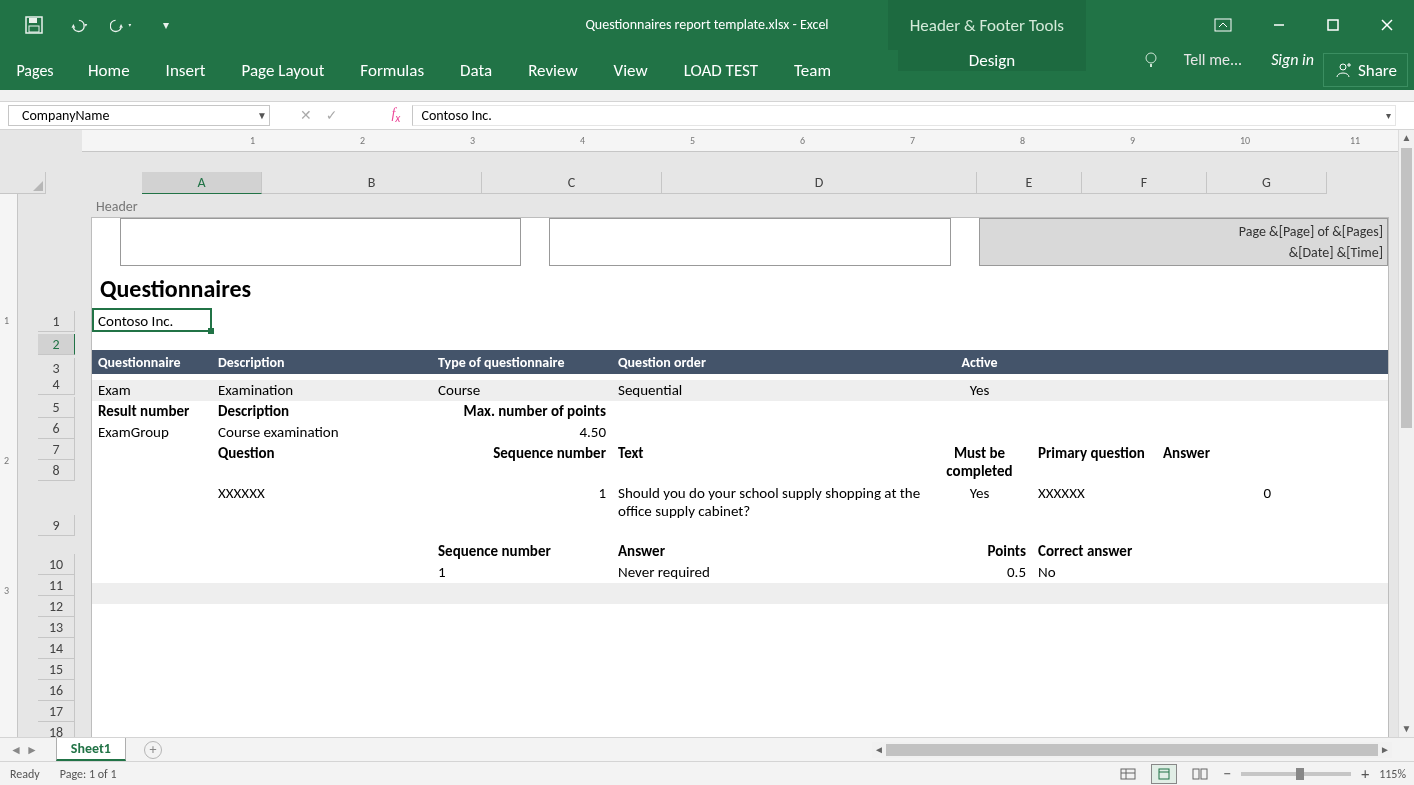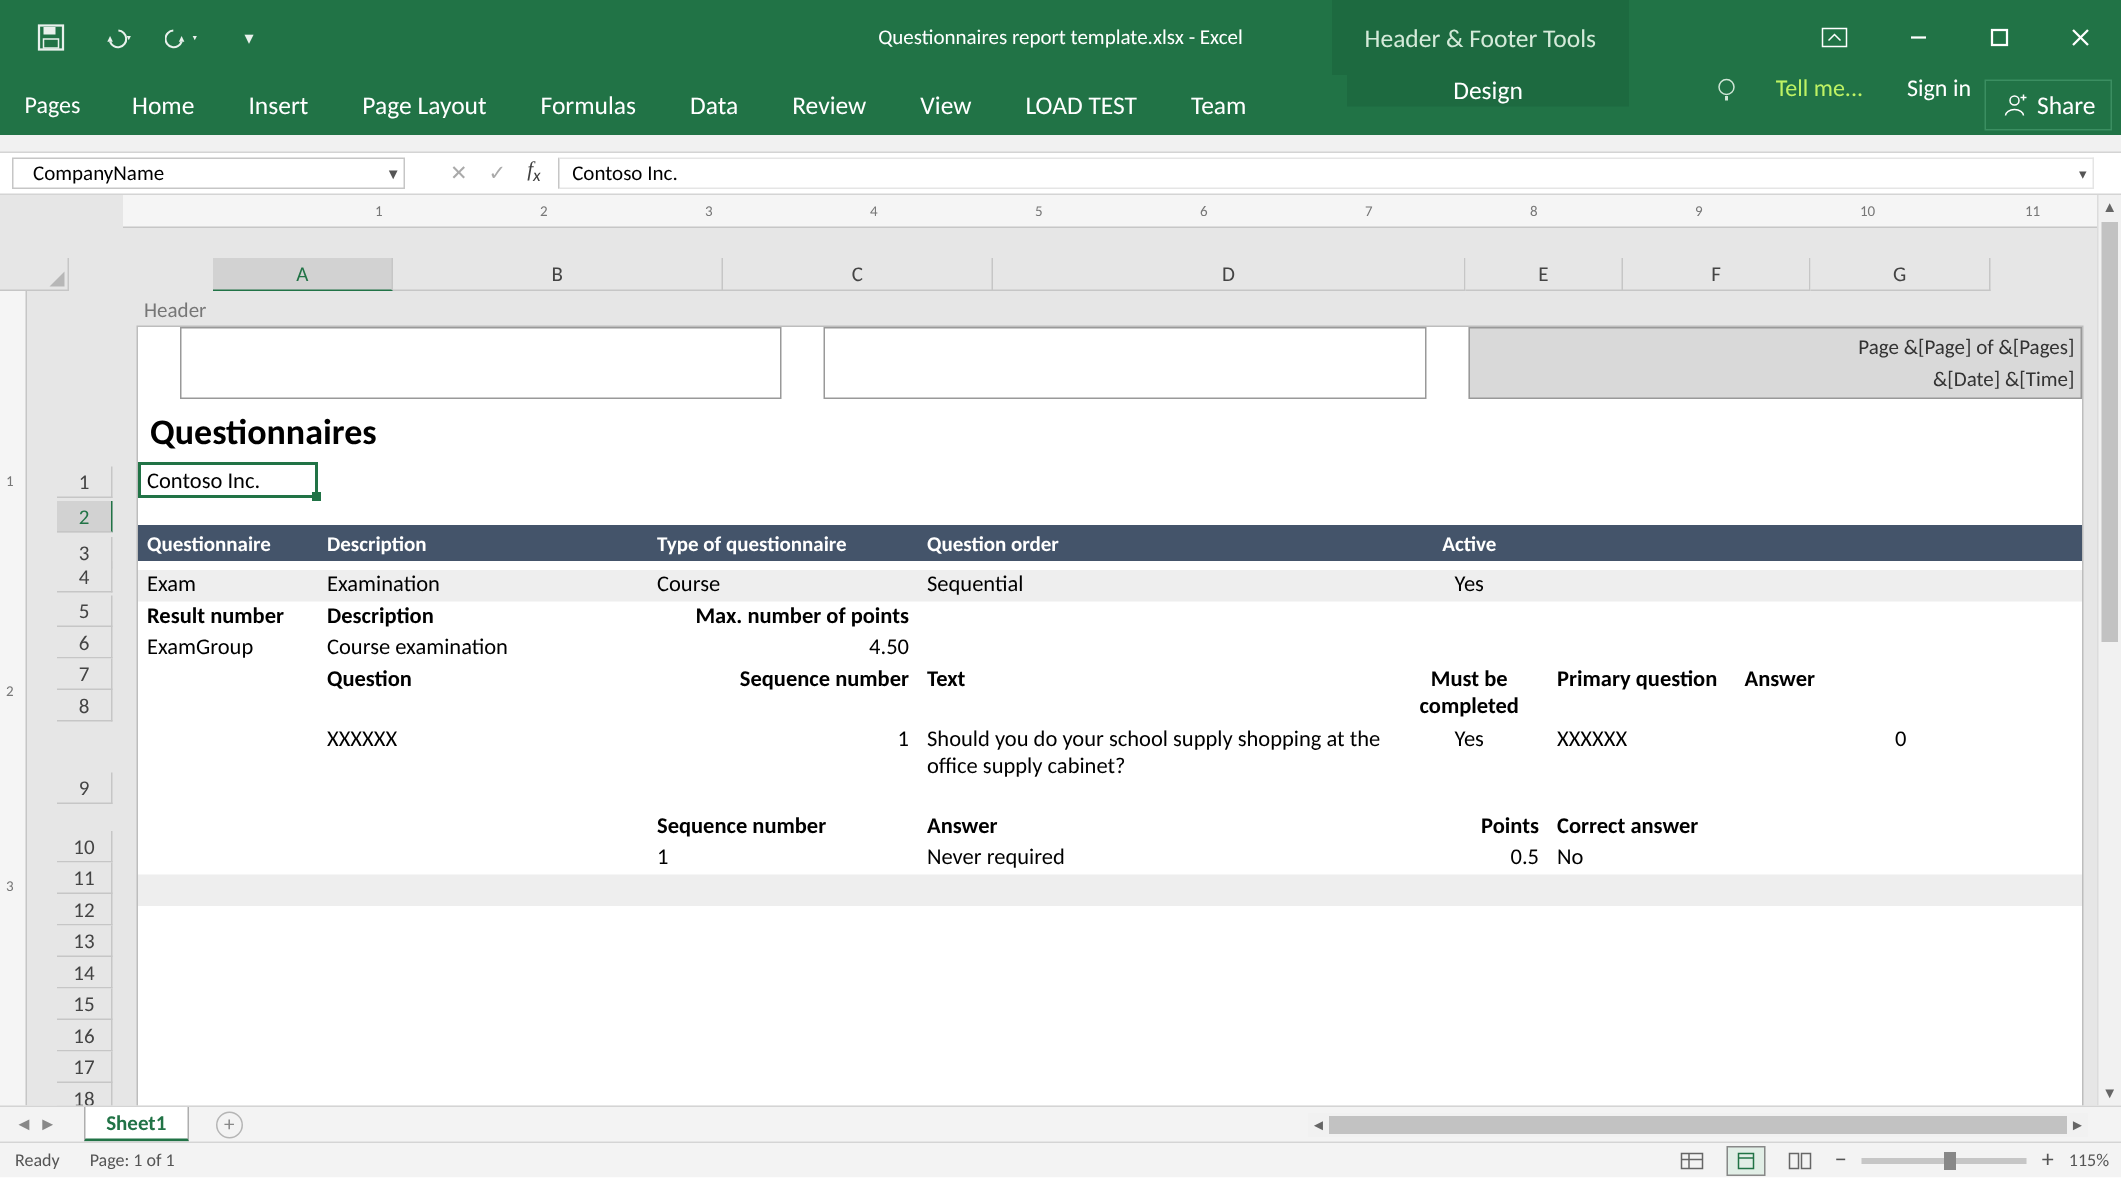--- a/index.html
+++ b/index.html
@@ -13,34 +13,34 @@
 .contextual-tab-title { position: absolute; right: 328px; top: 0; height: 50px; background: #1d6a40; padding: 0 22px; display: flex; align-items: center; font-size: 17px; color:#d4ead9; }
 .window-controls { position:absolute; right:0; top:0; display: flex; }
 .window-controls div { width: 54px; height: 50px; display: flex; align-items: center; justify-content: center; font-size: 16px; cursor: pointer; }
 .ribbon-display-opts { width:54px; height:50px; display:flex; align-items:center; justify-content:center; }
 
 
 .ribbon-tabs { height: 40px; background: #217346; display: flex; align-items: stretch; color: #fff; position: relative; }
 .file-tab { width: 70px; display:flex; align-items:center; justify-content:center; font-size:16px; background:#217346; }
 .tab { padding: 0 18px; display:flex; align-items:center; font-size:17px; cursor:pointer; }
 .tab.contextual { position:absolute; right:328px; background:#1d6a40; width:188px; justify-content:center; }
-.tell-me { position:absolute; right:172px; display:flex; align-items:center; font-size:16px; color:#bef264; gap:24px; }
-.signin { position:absolute; right:100px; display:flex; align-items:center; font-size:16px; }
+.tell-me { position:absolute; right:172px; display:flex; align-items:center; font-size:16px; color:#e5e5e5; gap:24px; }
+.signin { position:absolute; right:100px; display:flex; align-items:center; font-size:16px;font-style:italic; }
 .share-btn { position:absolute; right:6px; top:3px; bottom:3px; display:flex; align-items:center; font-size:17px; gap:6px; padding:0 10px; background:#217346; border:1px solid #3b8e61; }
 
 
 .ribbon-body { height: 12px; background:#f1f1f1; border-bottom:1px solid #d4d4d4; }
 
 
 .formula-bar { height: 28px; background:#fff; border-bottom:1px solid #d4d4d4; display:flex; align-items:stretch; }
 .name-box { width: 262px; border:1px solid #c6c6c6; margin:3px 0 3px 8px; display:flex; align-items:center; padding:0 13px; font-size:14px; position:relative; background:#fff; }
 .name-box .dd { position:absolute; right:2px; font-size:10px; color:#555; }
 .fb-gap { width:30px; }
 .fb-btns { display:flex; align-items:center; gap:14px; color:#aaa; font-size:14px; padding-right:12px; }
-.fb-btns .fx { font-style:italic; font-family: "Times New Roman", serif; color:#404040; }
+.fb-btns .fx { font-style:italic; font-family: "Times New Roman", serif; color:#ec4899;margin-left:40px; }
 .formula-input { flex:1; border:1px solid #e5e5e5; border-left:1px solid #c6c6c6; margin:3px 18px 3px 0; display:flex; align-items:center; padding:0 8px; font-size:14px; position:relative; }
 .formula-input .dd { position:absolute; right:4px; font-size:10px; color:#555; }
 
 
 .sheet-area { position:absolute; top:130px; left:0; right:16px; bottom:48px; background:#e6e6e6; }
 .ruler { position:absolute; top:0; left:82px; right:0; height:22px; background:#f5f5f5; border-bottom:1px solid #c6c6c6; }
 .ruler-mark { position:absolute; top:4px; font-size:10px; color:#777; }
 .col-headers-row { position:absolute; top:42px; left:0; right:0; height:22px; }
 .select-all { position:absolute; left:0; top:0; width:46px; height:22px; background:#e6e6e6; border-right:1px solid #c6c6c6; border-bottom:1px solid #c6c6c6; }
 .select-all::after { content:""; position:absolute; right:2px; bottom:2px; width:0; height:0; border-left:10px solid transparent; border-bottom:10px solid #b7b7b7; }

